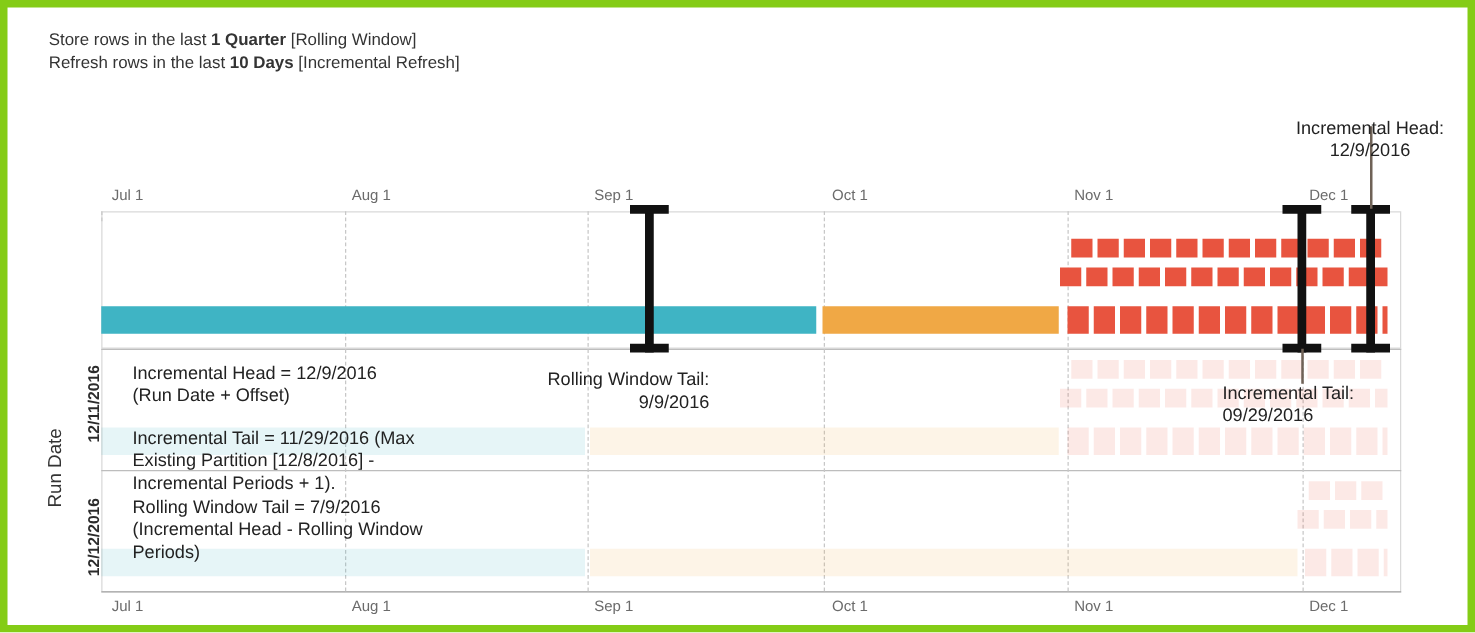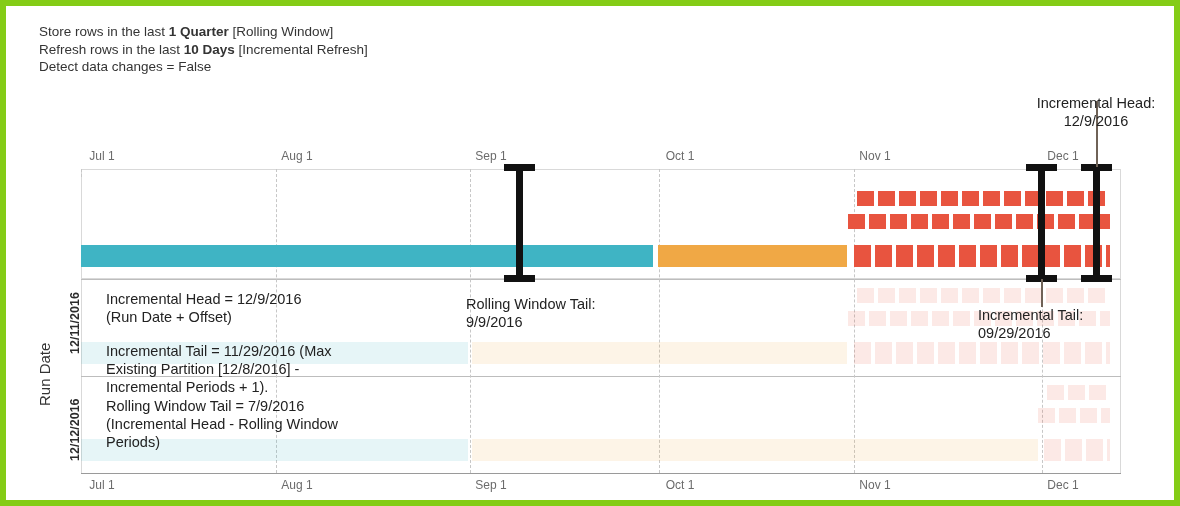--- a/index.html
+++ b/index.html
@@ -69,21 +69,20 @@
 
 <div class="page">
 
   <div class="subhead">
     <div>
       <span>Store rows in the last </span><b>1 Quarter</b><span> [Rolling Window]</span>
     </div>
     <div>
       <span>Refresh rows in the last </span><b>10 Days</b><span> [Incremental Refresh]</span>
     </div>
-    <div>Detect data changes = False</div>
   </div>
 
 
 
   <div class="ytitle" style="left:30px;top:400px;">Run Date</div>
   <div class="catlbl" style="left:62px;top:348px;">12/11/2016</div>
   <div class="catlbl" style="left:62px;top:455px;">12/12/2016</div>
 
   <div id="top-axis">
       <div class="tick-lbl" style="left: 96px; top: 143px;">Jul 1</div>
@@ -216,21 +215,21 @@
         <div class="ibeam" style="left: 1011px; top: -5px; height: 118px;"></div>
         <div class="ibeam" style="left: 1066px; top: -5px; height: 118px;"></div>
         <div class="leader" style="left: 1069px; top: -68px; height: 66px;"></div>
         <div class="leader" style="left: 1014px; top: 110px; height: 28px;"></div>
       </div>
   </div>
 
   <div id="anno-layer">
       <div class="anno anno-c" style="left: 1090px; top: 88px; transform: translateX(-50%); text-align: center;">Incremental Head:
 12/9/2016</div>
-      <div class="anno" style="left: 460px; top: 289px;">Rolling Window Tail:
+      <div class="anno" style="left: 432px; top: 289px; text-align: right;">Rolling Window Tail:
 9/9/2016</div>
       <div class="anno" style="left: 972px; top: 300px;">Incremental Tail:
 09/29/2016</div>
       <div class="anno" style="left: 100px; top: 284px;">Incremental Head = 12/9/2016
 (Run Date + Offset)</div>
       <div class="anno" style="left: 100px; top: 336px;">Incremental Tail = 11/29/2016 (Max
 Existing Partition [12/8/2016] -
 Incremental Periods + 1).</div>
       <div class="anno" style="left: 100px; top: 391px;">Rolling Window Tail = 7/9/2016
 (Incremental Head - Rolling Window

